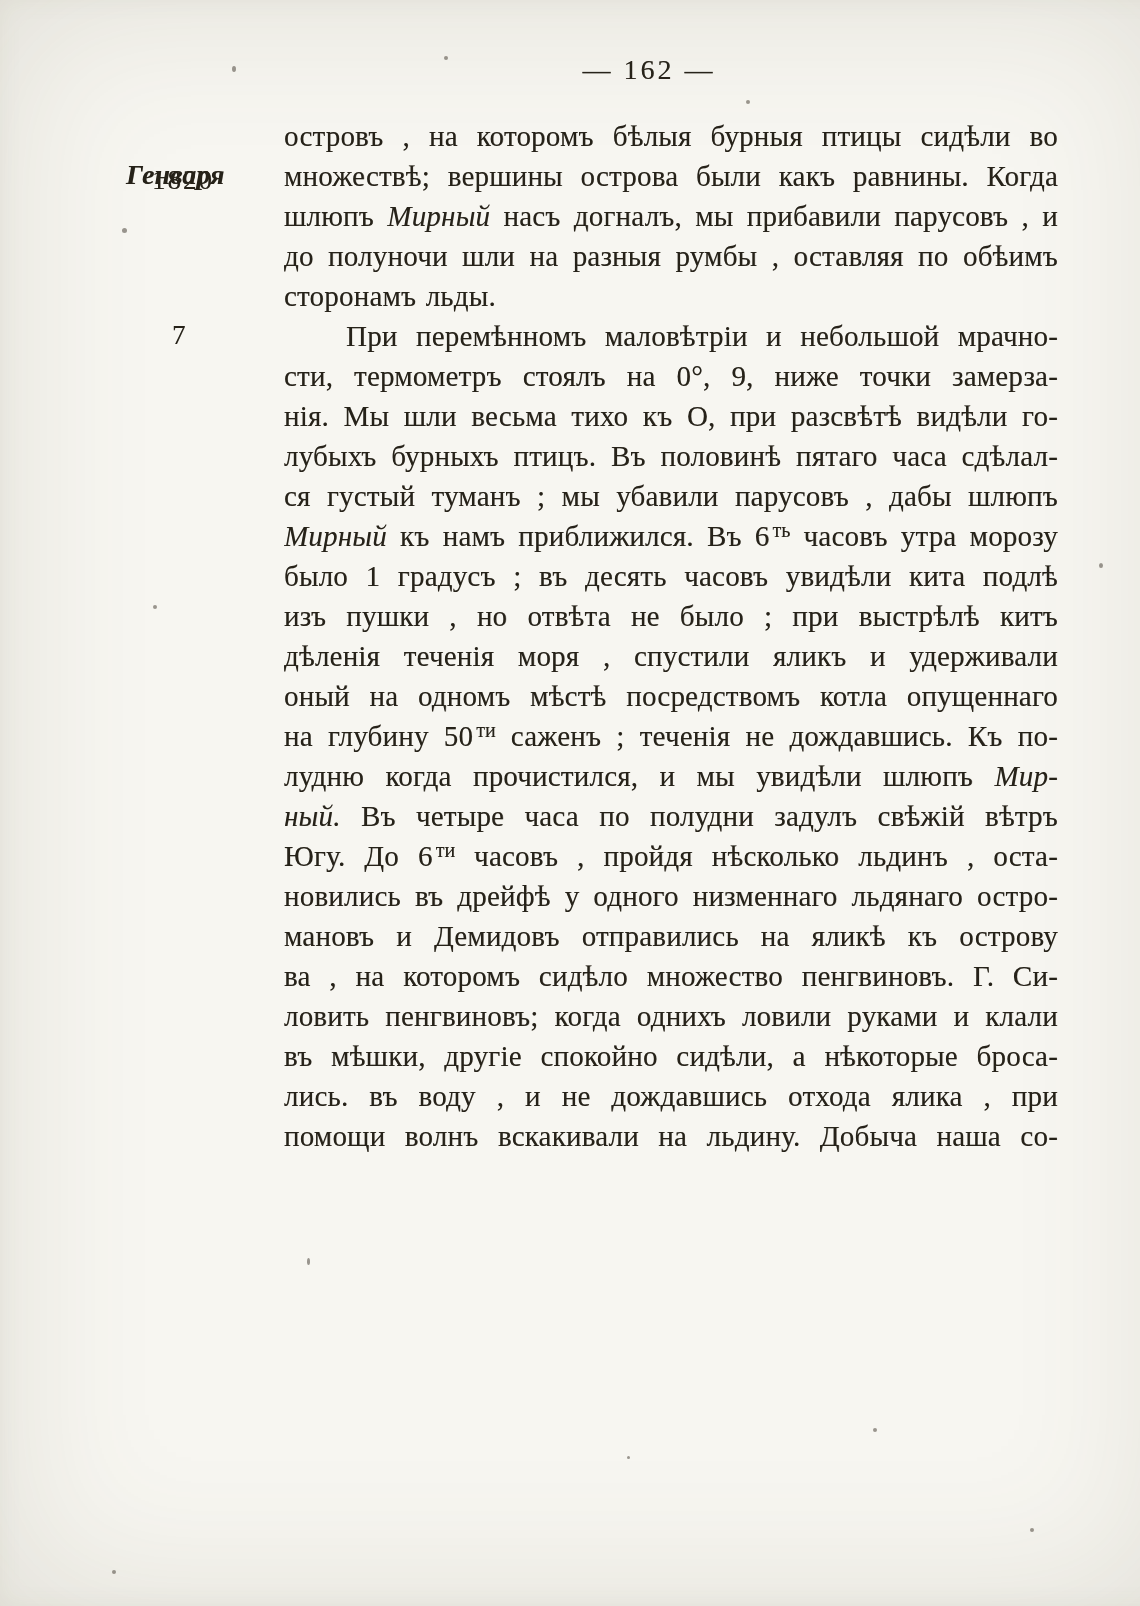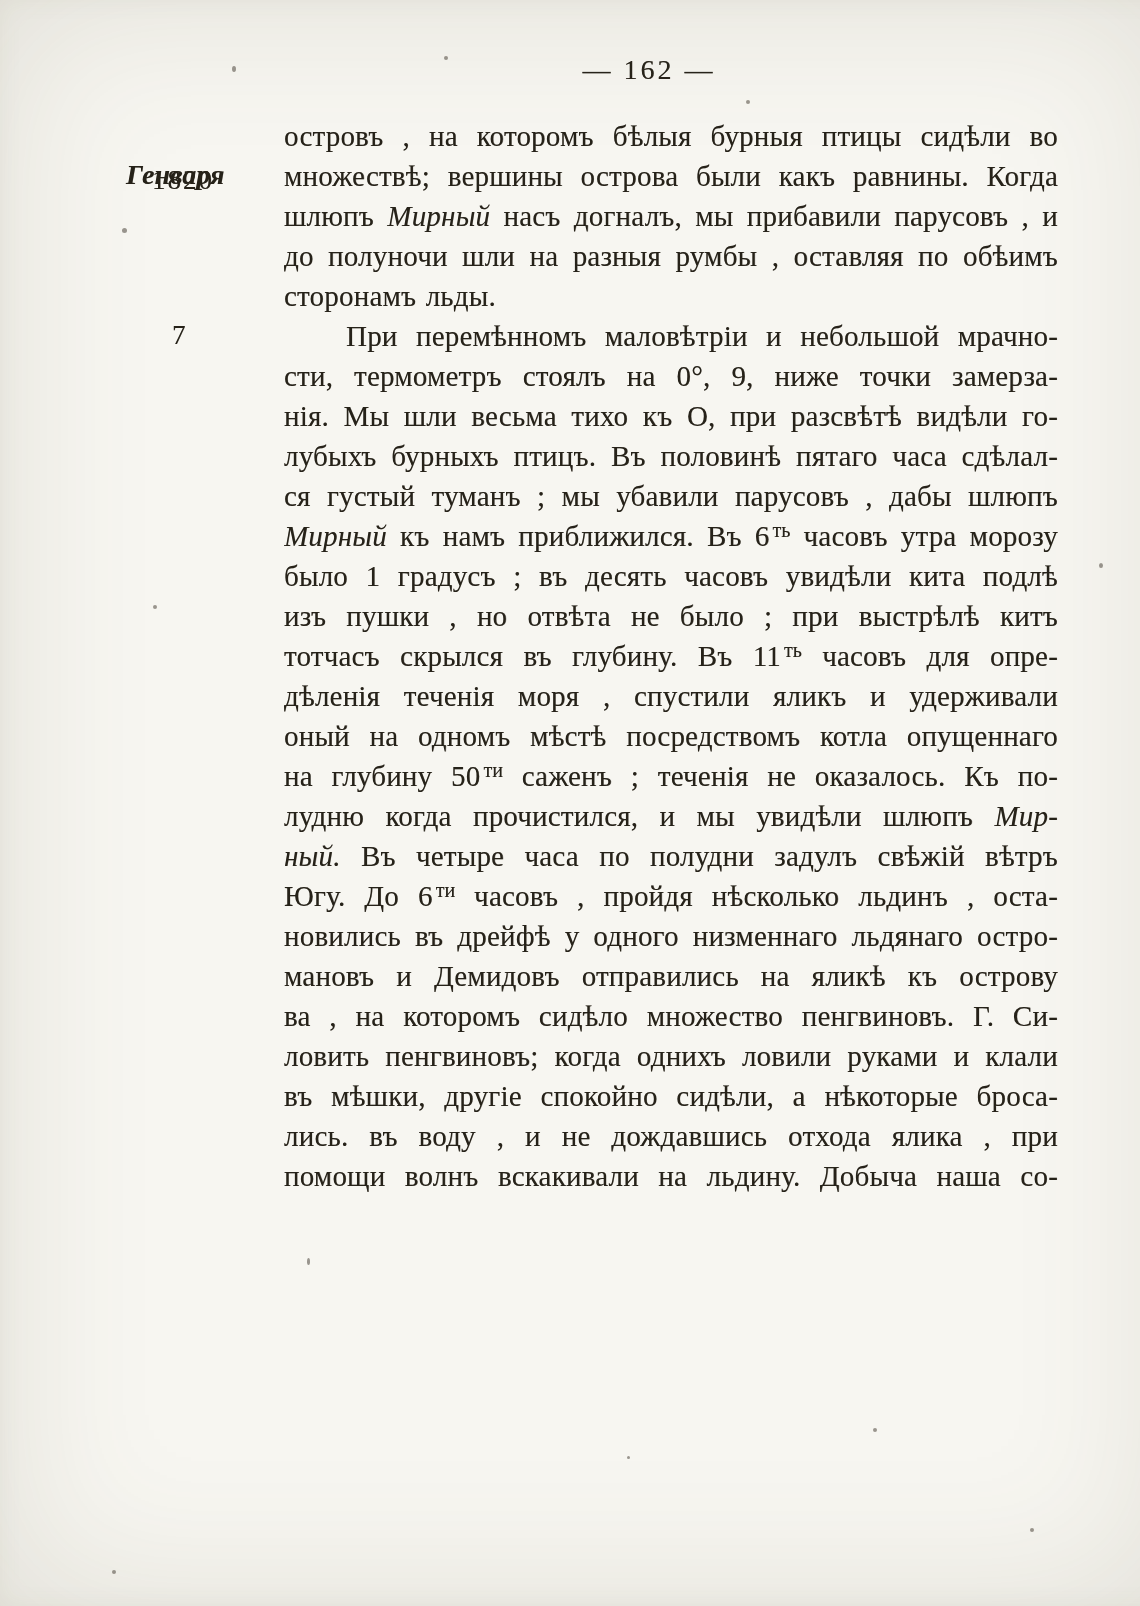--- a/index.html
+++ b/index.html
@@ -131,24 +131,23 @@
       </div>
       <div>
         <div class="line indent"><span class="rm">При перемѣнномъ маловѣтріи и небольшой мрачно-</span></div>
         <div class="line"><span class="rm">сти, термометръ стоялъ на 0°, 9, ниже точки замерза-</span></div>
         <div class="line"><span class="rm">нія. Мы шли весьма тихо къ O, при разсвѣтѣ видѣли го-</span></div>
         <div class="line"><span class="rm">лубыхъ бурныхъ птицъ. Въ половинѣ пятаго часа сдѣлал-</span></div>
         <div class="line"><span class="rm">ся густый туманъ ; мы убавили парусовъ , дабы шлюпъ</span></div>
         <div class="line"><span class="it">Мирный</span><span class="rm"> къ намъ приближился. Въ 6</span><span class="sup">ть</span><span class="rm"> часовъ утра морозу</span></div>
         <div class="line"><span class="rm">было 1 градусъ ; въ десять часовъ увидѣли кита подлѣ</span></div>
         <div class="line"><span class="rm">изъ пушки , но отвѣта не было ; при выстрѣлѣ китъ</span></div>
-        <div class="line"><span class="rm">тотчасъ скрылся въ глубину. Въ 11</span><span class="sup">ть</span><span class="rm"> часовъ для опре-</span></div>
         <div class="line"><span class="rm">дѣленія теченія моря , спустили яликъ и удерживали</span></div>
         <div class="line"><span class="rm">оный на одномъ мѣстѣ посредствомъ котла опущеннаго</span></div>
-        <div class="line"><span class="rm">на глубину 50</span><span class="sup">ти</span><span class="rm"> саженъ ; теченія не оказалось. Къ по-</span></div>
+        <div class="line"><span class="rm">на глубину 50</span><span class="sup">ти</span><span class="rm"> саженъ ; теченія не дождавшись. Къ по-</span></div>
         <div class="line"><span class="rm">лудню когда прочистился, и мы увидѣли шлюпъ </span><span class="it">Мир-</span></div>
         <div class="line"><span class="it">ный.</span><span class="rm"> Въ четыре часа по полудни задулъ свѣжій вѣтръ</span></div>
         <div class="line"><span class="rm">Югу. До 6</span><span class="sup">ти</span><span class="rm"> часовъ , пройдя нѣсколько льдинъ , оста-</span></div>
         <div class="line"><span class="rm">новились въ дрейфѣ у одного низменнаго льдянаго остро-</span></div>
         <div class="line"><span class="rm">мановъ и Демидовъ отправились на яликѣ къ острову</span></div>
         <div class="line"><span class="rm">ва , на которомъ сидѣло множество пенгвиновъ. Г. Си-</span></div>
         <div class="line"><span class="rm">ловить пенгвиновъ; когда однихъ ловили руками и клали</span></div>
         <div class="line"><span class="rm">въ мѣшки, другіе спокойно сидѣли, а нѣкоторые броса-</span></div>
         <div class="line"><span class="rm">лись. въ воду , и не дождавшись отхода ялика , при</span></div>
         <div class="line"><span class="rm">помощи волнъ вскакивали на льдину. Добыча наша со-</span></div>

